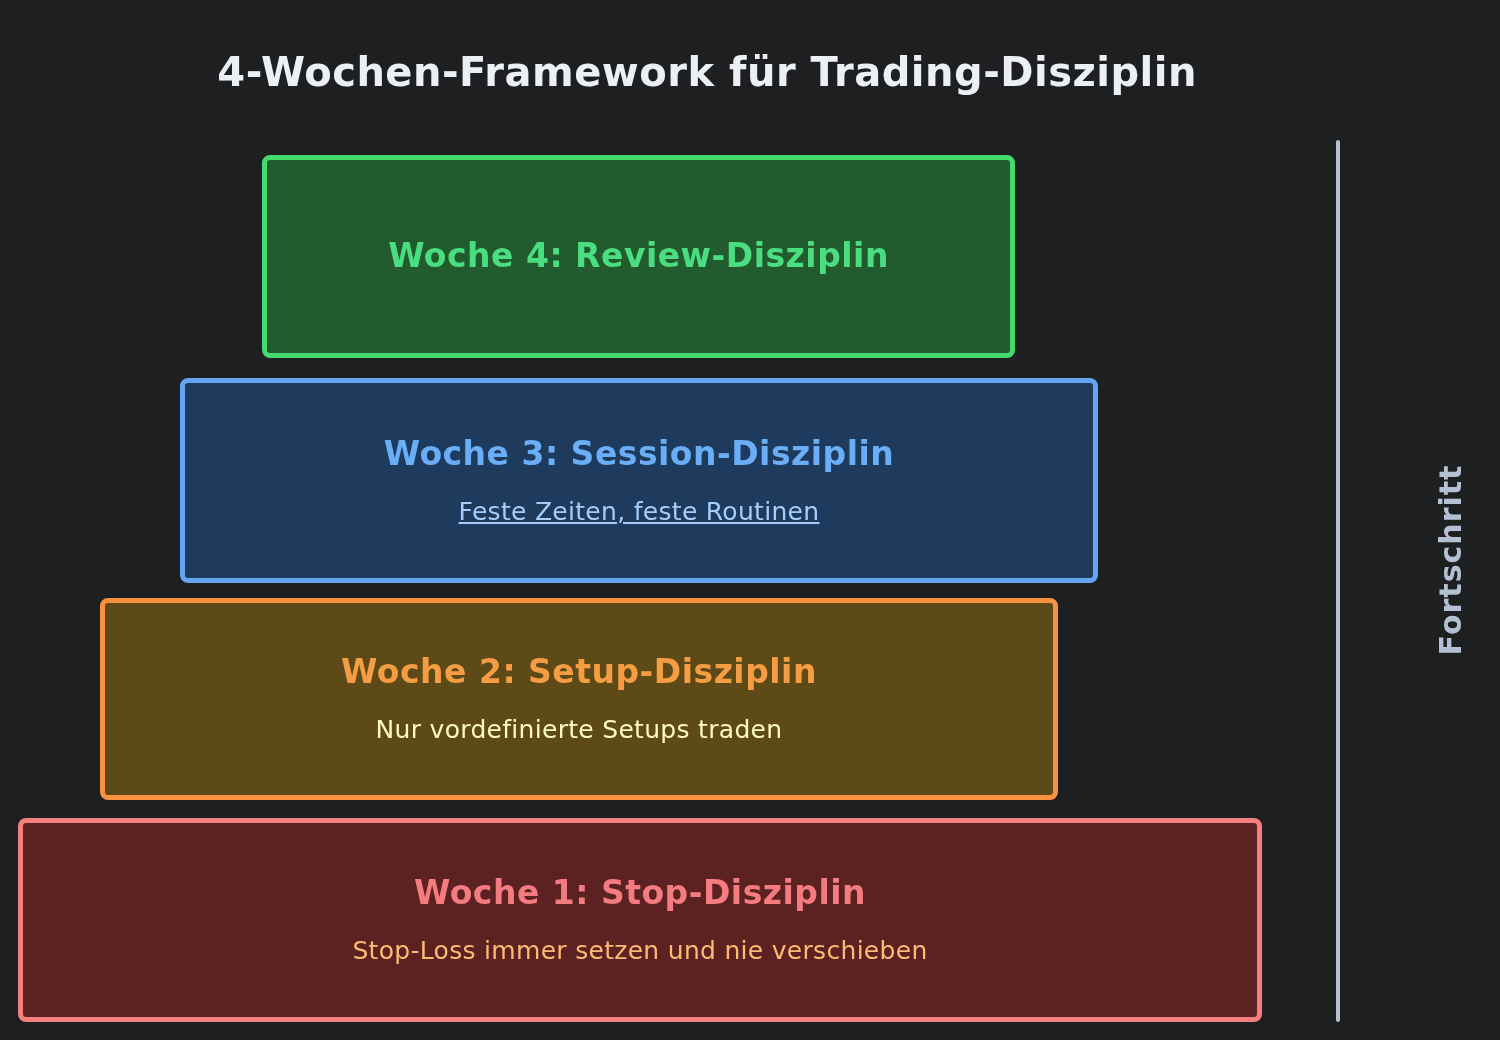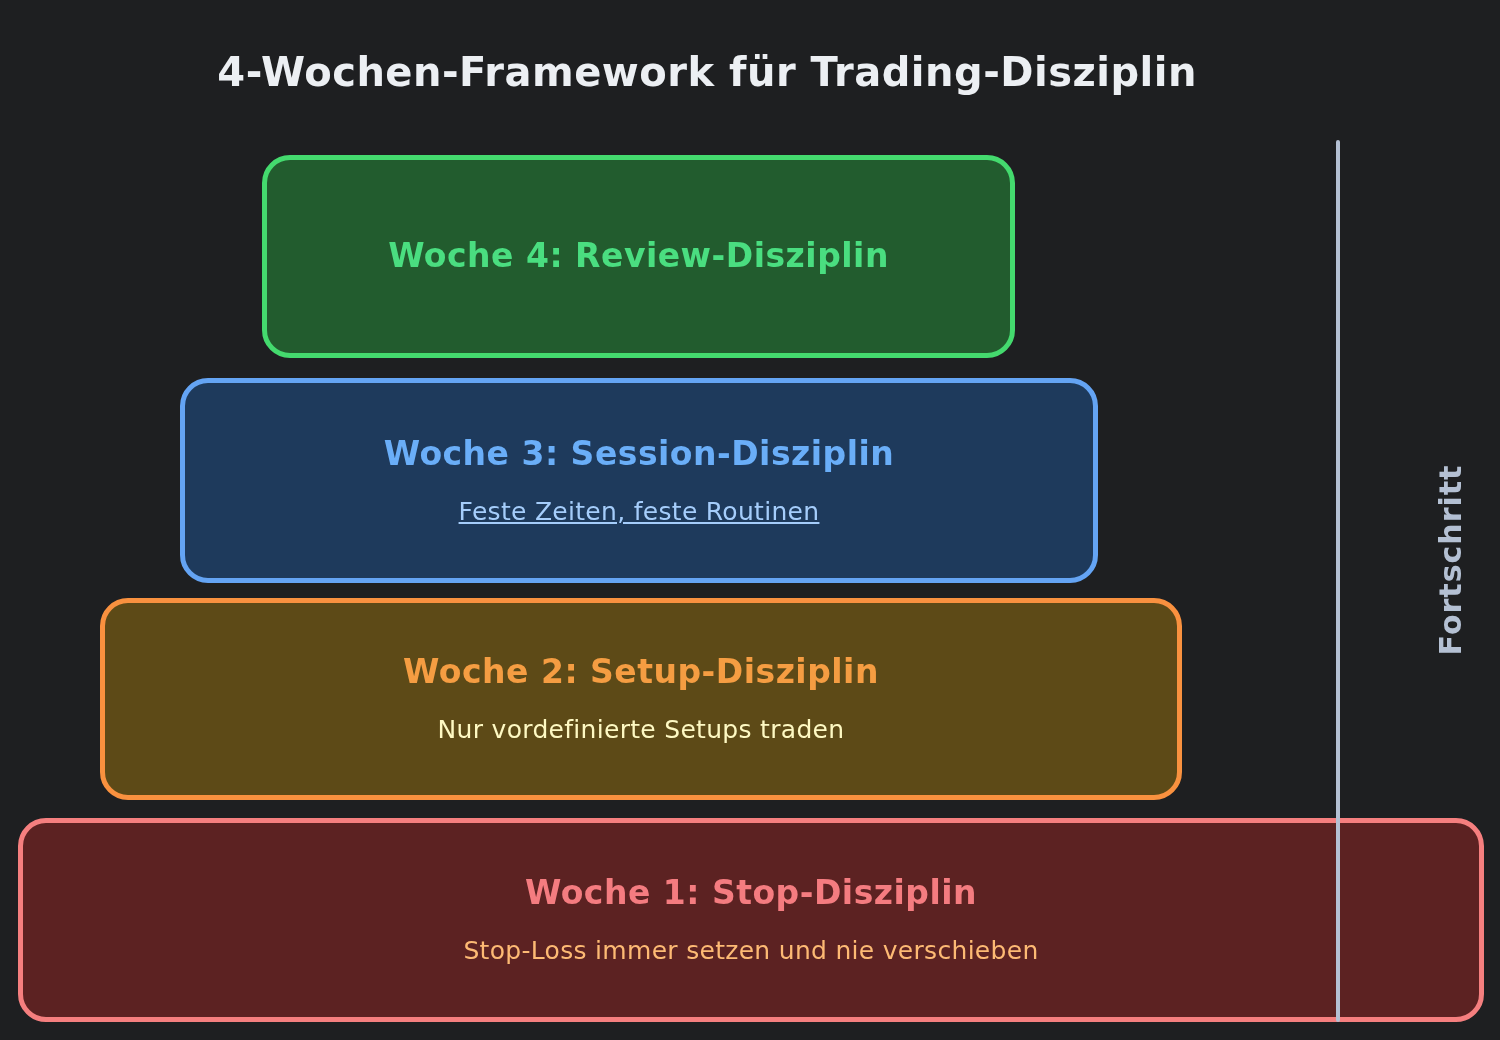--- a/index.html
+++ b/index.html
@@ -25,21 +25,21 @@
     letter-spacing: 0.5px;
     text-align: right;
     white-space: nowrap;
     color: #eceff3;
   }
   .level {
     position: absolute;
     box-sizing: border-box;
     border-style: solid;
     border-width: 5px;
-    border-radius: 28px;
+    border-radius: 8px;
     display: flex;
     flex-direction: column;
     align-items: center;
     justify-content: center;
     gap: 26px;
     text-align: center;
   }
   .level h2 {
     margin: 0;
     font-size: 33px;
@@ -50,22 +50,22 @@
   .level p {
     margin: 0;
     font-size: 25px;
     font-weight: normal;
     letter-spacing: 0.3px;
     line-height: 1.1;
   }
   
   .level-4 { left: 262px; top: 155px; width: 753px;  height: 203px; }
   .level-3 { left: 180px; top: 378px; width: 918px;  height: 205px; }
-  .level-2 { left: 100px; top: 598px; width: 1082px; height: 202px; }
-  .level-1 { left: 18px;  top: 818px; width: 1466px; height: 204px; }
+  .level-2 { left: 100px; top: 598px; width: 958px; height: 202px; }
+  .level-1 { left: 18px;  top: 818px; width: 1244px; height: 204px; }
 
   .progress-line {
     position: absolute;
     left: 1336px;
     top: 140px;
     width: 4px;
     height: 882px;
     border-radius: 3px;
   }
   .progress-label {

